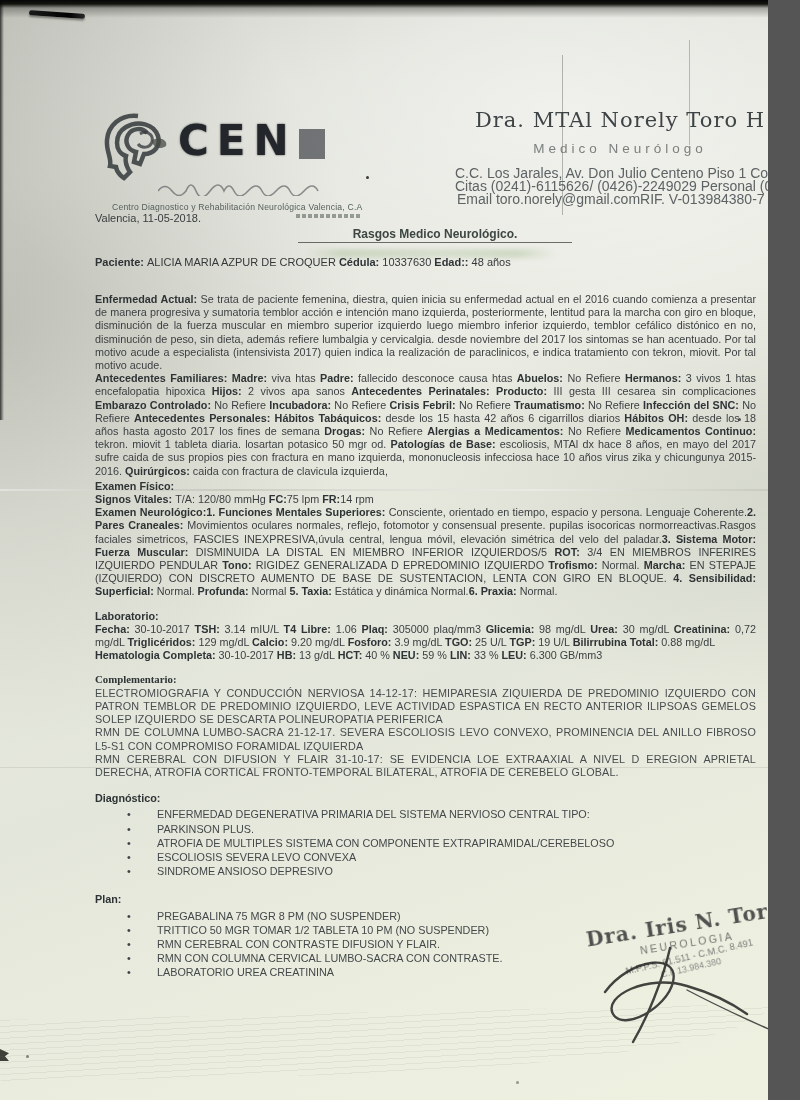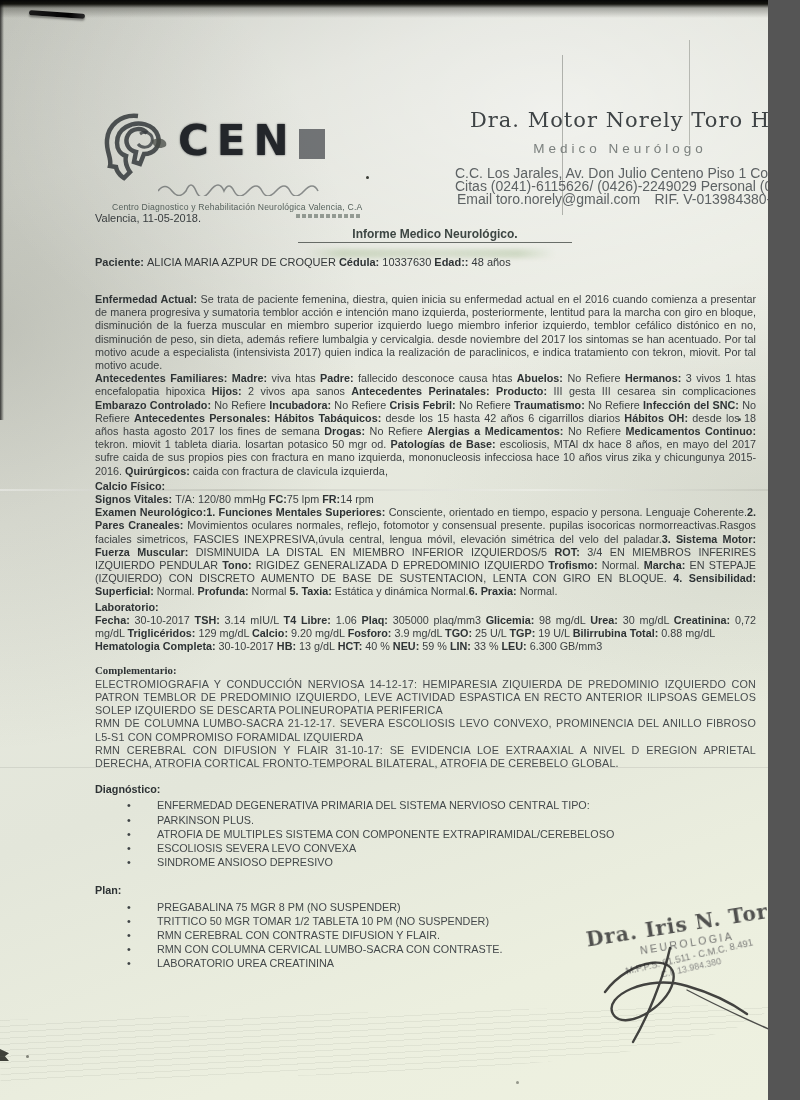--- a/index.html
+++ b/index.html
@@ -42,38 +42,38 @@
   .cen-smudge{display:inline-block;width:26px;height:30px;background:#31343a;opacity:.65;margin-left:2px;
     vertical-align:middle;}
   .eeg{margin:-6px 0 0 58px;opacity:.8;}
   .clinic-name{font-size:8.6px;color:#55605b;letter-spacing:.2px;margin:2px 0 0 12px;white-space:nowrap;}
   .clinic-sub{width:64px;height:4px;margin:2px 0 0 196px;opacity:.55;
     background:repeating-linear-gradient(90deg,#4e5a52 0 4px,transparent 4px 6px);}
   .docinfo{position:absolute;left:455px;top:108px;width:330px;text-align:center;filter:blur(.3px);}
   .doc-name{font-family:"DejaVu Serif",serif;font-size:21px;color:#3e4345;letter-spacing:1px;white-space:nowrap;}
   .doc-title{font-size:13.5px;color:#7b807e;letter-spacing:4px;margin-top:9px;}
   .doc-contact{font-size:14px;color:#5d6264;line-height:13px;margin-top:11px;white-space:nowrap;}
-  .doc-last{display:flex;justify-content:space-between;padding:0 6px 0 2px;}
+  .doc-last{display:flex;padding:0 6px 0 2px;}
   
   .dateline{position:absolute;left:95px;top:212px;font-size:11px;color:#383c3e;}
   .title{position:absolute;left:298px;top:227px;width:274px;text-align:center;font-size:12px;font-weight:bold;
     color:#3d4643;border-bottom:1.2px solid rgba(60,66,62,.75);padding-bottom:1px;filter:blur(.2px);}
   .ghost{position:absolute;left:305px;top:249px;width:250px;height:9px;filter:blur(2px);opacity:.5;
     background:linear-gradient(90deg,transparent,rgba(124,158,96,.5) 15%,rgba(124,158,96,.35) 55%,rgba(124,158,96,.5) 85%,transparent);}
   .patient{position:absolute;left:95px;top:256px;width:660px;font-size:11px;color:#34383a;}
   .report{position:absolute;left:95px;top:293px;width:661px;font-size:10.8px;line-height:13.2px;
     text-align:justify;color:#3b3f41;filter:blur(.18px);}
   .b{font-weight:bold;color:#2e3335;}
   .blk{margin:0;}
   .caps{color:#474c4e;letter-spacing:.15px;}
   .brow{display:flex;margin-bottom:1px;}
   .dot{width:30px;margin-left:32px;color:#3d4244;}
   .btxt{flex:1;text-align:left;color:#43484a;}
   [data-name="examen-fisico-head"]{margin-top:2px;}
-  [data-name="laboratorio-head"]{margin-top:2px;}
+  [data-name="laboratorio-head"]{margin-top:11px;}
   [data-name="complementario-head"]{margin-top:11px;font-family:Liberation Serif, serif;}
   [data-name="diagnostico-head"]{margin-top:13px;}
   [data-name="plan-head"]{margin-top:15px;}
   [data-name="diagnostico-bullets"],[data-name="plan-bullets"]{margin-top:3px;}
   
   .stamp{position:absolute;left:572px;top:912px;width:230px;transform:rotate(-9deg);
     color:#474747;opacity:.88;filter:blur(.3px);text-align:center;}
   .stamp-name{font-family:"DejaVu Serif",serif;font-weight:bold;font-size:20px;color:#3c3c3c;
     letter-spacing:1px;white-space:nowrap;}
   .stamp-spec{font-size:10.5px;letter-spacing:2.5px;color:#636363;margin-top:1px;}
@@ -111,41 +111,41 @@
     <div class="eeg" data-name="eeg-wave-icon">
       <svg width="170" height="14" viewBox="0 0 170 14">
         <path d="M0 9 q7 -9 14 0 t14 0 q5 -12 10 0 t14 0 t14 0 q5 -10 10 0 t14 0 t14 0 t14 0 t14 0 t14 0 t14 0" fill="none" stroke="#54585a" stroke-width="1.6" opacity=".8"></path>
       </svg>
     </div>
     <div class="clinic-name" data-name="clinic-name">Centro Diagnostico y Rehabilitación Neurológica Valencia, C.A</div>
     <div class="clinic-sub" data-name="clinic-subline"></div>
   </div>
 
   <div class="docinfo" data-name="doctor-header">
-    <div class="doc-name" data-name="doctor-name">Dra. Motor Norely Toro H</div>
+    <div class="doc-name" data-name="doctor-name">Dra. MTAl Norely Toro H</div>
     <div class="doc-title" data-name="doctor-title">Medico Neurólogo</div>
     <div class="doc-contact" data-name="doctor-contact">
       <div data-name="clinic-address">C.C. Los Jarales, Av. Don Julio Centeno Piso 1 Consultorio 14</div>
       <div data-name="clinic-phones">Citas (0241)-6115626/ (0426)-2249029 Personal (0414)-4119191</div>
       <div class="doc-last">
         <span data-name="clinic-email">Email toro.norely@gmail.com</span>
         <span data-name="clinic-rif">RIF. V-013984380-7</span>
       </div>
     </div>
   </div>
 
   <div class="dateline soft" data-name="date-line">Valencia, 11-05-2018.</div>
-  <div class="title" data-name="report-title">Informe Medico Neurológico.</div>
+  <div class="title" data-name="report-title">Rasgos Medico Neurológico.</div>
   <div class="ghost" data-name="ink-bleed-ghost"></div>
   <div class="patient soft" data-name="patient-line"><span class="b" data-name="field-label">Paciente: </span><span data-name="field-value">ALICIA MARIA AZPUR DE CROQUER </span><span class="b" data-name="field-label">Cédula: </span><span data-name="field-value">10337630 </span><span class="b" data-name="field-label">Edad:: </span><span data-name="field-value">48 años</span></div>
 
   <div class="report" data-name="report-body">
       <div class="blk para" data-name="enfermedad-actual"><span class="b" data-name="field-label">Enfermedad Actual: </span><span data-name="field-value">Se trata de paciente femenina, diestra, quien inicia su enfermedad actual en el 2016 cuando comienza a presentar de manera progresiva y sumatoria temblor acción e intención mano izquierda, posteriormente, lentitud para la marcha con giro en bloque, disminución de la fuerza muscular en miembro superior izquierdo luego miembro inferior izquierdo, temblor cefálico distónico en no, disminución de peso, sin dieta, además refiere lumbalgia y cervicalgia. desde noviembre del 2017 los sintomas se han acentuado. Por tal motivo acude a especialista (intensivista 2017) quien indica la realización de paraclinicos, e indica tratamiento con tekron, miovit. Por tal motivo acude.</span></div>
       <div class="blk para" data-name="antecedentes"><span class="b" data-name="field-label">Antecedentes Familiares: Madre: </span><span data-name="field-value">viva htas </span><span class="b" data-name="field-label">Padre: </span><span data-name="field-value">fallecido desconoce causa htas </span><span class="b" data-name="field-label">Abuelos: </span><span data-name="field-value">No Refiere </span><span class="b" data-name="field-label">Hermanos: </span><span data-name="field-value">3 vivos 1 htas encefalopatia hipoxica  </span><span class="b" data-name="field-label">Hijos: </span><span data-name="field-value">2 vivos apa sanos  </span><span class="b" data-name="field-label">Antecedentes Perinatales: Producto: </span><span data-name="field-value">III gesta III cesarea sin complicaciones </span><span class="b" data-name="field-label">Embarazo Controlado: </span><span data-name="field-value">No Refiere </span><span class="b" data-name="field-label">Incubadora: </span><span data-name="field-value">No Refiere </span><span class="b" data-name="field-label">Crisis Febril: </span><span data-name="field-value">No Refiere </span><span class="b" data-name="field-label">Traumatismo: </span><span data-name="field-value">No Refiere </span><span class="b" data-name="field-label">Infección del SNC: </span><span data-name="field-value">No Refiere  </span><span class="b" data-name="field-label">Antecedentes Personales: Hábitos Tabáquicos: </span><span data-name="field-value">desde los 15 hasta 42 años 6 cigarrillos diarios  </span><span class="b" data-name="field-label">Hábitos OH: </span><span data-name="field-value">desde los 18 años hasta agosto 2017 los fines de semana  </span><span class="b" data-name="field-label">Drogas: </span><span data-name="field-value">No Refiere </span><span class="b" data-name="field-label">Alergias a Medicamentos: </span><span data-name="field-value">No Refiere </span><span class="b" data-name="field-label">Medicamentos Continuo: </span><span data-name="field-value">tekron. miovit 1 tableta diaria. losartan potasico 50 mgr od.  </span><span class="b" data-name="field-label">Patologías de Base: </span><span data-name="field-value">escoliosis, MTAl dx hace 8 años, en mayo del 2017 sufre caida de sus propios pies con fractura en mano izquierda, mononucleosis infecciosa hace 10 años virus zika y chicungunya 2015-2016. </span><span class="b" data-name="field-label">Quirúrgicos: </span><span data-name="field-value">caida con fractura de clavicula izquierda,</span></div>
-      <div class="blk head" data-name="examen-fisico-head"><span class="b" data-name="field-label">Calcio Físico:</span></div>
+      <div class="blk head" data-name="examen-fisico-head"><span class="b" data-name="field-label">Examen Físico:</span></div>
       <div class="blk line" data-name="signos-vitales"><span class="b" data-name="field-label">Signos Vitales: </span><span data-name="field-value">T/A: 120/80 mmHg </span><span class="b" data-name="field-label">FC:</span><span data-name="field-value">75 lpm </span><span class="b" data-name="field-label">FR:</span><span data-name="field-value">14 rpm</span></div>
       <div class="blk para" data-name="examen-neurologico"><span class="b" data-name="field-label">Examen Neurológico:1. Funciones Mentales Superiores: </span><span data-name="field-value">Consciente, orientado en tiempo, espacio y persona. Lenguaje Coherente.</span><span class="b" data-name="field-label">2. Pares Craneales: </span><span data-name="field-value">Movimientos oculares normales, reflejo, fotomotor y consensual presente. pupilas isocoricas normorreactivas.Rasgos faciales simetricos,  FASCIES INEXPRESIVA,úvula central, lengua móvil, elevación simétrica del velo del paladar.</span><span class="b" data-name="field-label">3. Sistema Motor: Fuerza Muscular: </span><span data-name="field-value">DISMINUIDA LA DISTAL EN MIEMBRO INFERIOR IZQUIERDOS/5 </span><span class="b" data-name="field-label">ROT: </span><span data-name="field-value">3/4 EN MIEMBROS INFERIRES IZQUIERDO PENDULAR </span><span class="b" data-name="field-label">Tono: </span><span data-name="field-value">RIGIDEZ GENERALIZADA D EPREDOMINIO IZQUIERDO </span><span class="b" data-name="field-label">Trofismo: </span><span data-name="field-value">Normal. </span><span class="b" data-name="field-label">Marcha: </span><span data-name="field-value">EN STEPAJE (IZQUIERDO) CON DISCRETO AUMENTO DE BASE DE SUSTENTACION,  LENTA CON GIRO EN BLOQUE. </span><span class="b" data-name="field-label">4. Sensibilidad: Superficial: </span><span data-name="field-value">Normal. </span><span class="b" data-name="field-label">Profunda: </span><span data-name="field-value">Normal </span><span class="b" data-name="field-label">5. Taxia: </span><span data-name="field-value">Estática y dinámica Normal.</span><span class="b" data-name="field-label">6. Praxia: </span><span data-name="field-value">Normal.</span></div>
       <div class="blk head" data-name="laboratorio-head"><span class="b" data-name="field-label">Laboratorio:</span></div>
       <div class="blk para" data-name="laboratorio-quimica"><span class="b" data-name="field-label">Fecha: </span><span data-name="field-value">30-10-2017 </span><span class="b" data-name="field-label">TSH: </span><span data-name="field-value">3.14 mIU/L </span><span class="b" data-name="field-label">T4 Libre: </span><span data-name="field-value">1.06 </span><span class="b" data-name="field-label">Plaq: </span><span data-name="field-value">305000 plaq/mm3 </span><span class="b" data-name="field-label">Glicemia: </span><span data-name="field-value">98 mg/dL </span><span class="b" data-name="field-label">Urea: </span><span data-name="field-value">30 mg/dL </span><span class="b" data-name="field-label">Creatinina: </span><span data-name="field-value">0,72 mg/dL </span><span class="b" data-name="field-label">Triglicéridos: </span><span data-name="field-value">129 mg/dL </span><span class="b" data-name="field-label">Calcio: </span><span data-name="field-value">9.20 mg/dL </span><span class="b" data-name="field-label">Fosforo: </span><span data-name="field-value">3.9 mg/dL </span><span class="b" data-name="field-label">TGO: </span><span data-name="field-value">25 U/L </span><span class="b" data-name="field-label">TGP: </span><span data-name="field-value">19 U/L </span><span class="b" data-name="field-label">Bilirrubina Total: </span><span data-name="field-value">0.88 mg/dL</span></div>
       <div class="blk para" data-name="hematologia"><span class="b" data-name="field-label">Hematologia Completa: </span><span data-name="field-value">30-10-2017 </span><span class="b" data-name="field-label">HB: </span><span data-name="field-value">13 g/dL </span><span class="b" data-name="field-label">HCT: </span><span data-name="field-value">40 % </span><span class="b" data-name="field-label">NEU: </span><span data-name="field-value">59 % </span><span class="b" data-name="field-label">LIN: </span><span data-name="field-value">33 % </span><span class="b" data-name="field-label">LEU: </span><span data-name="field-value">6.300 GB/mm3</span></div>
       <div class="blk head" data-name="complementario-head"><span class="b" data-name="field-label">Complementario:</span></div>
       <div class="blk caps" data-name="complementario-emg"><span data-name="field-value">ELECTROMIOGRAFIA Y CONDUCCIÓN NERVIOSA 14-12-17:  HEMIPARESIA ZIQUIERDA  DE PREDOMINIO IZQUIERDO CON PATRON TEMBLOR DE PREDOMINIO IZQUIERDO, LEVE  ACTIVIDAD ESPASTICA EN RECTO ANTERIOR ILIPSOAS GEMELOS SOLEP IZQUIERDO  SE DESCARTA POLINEUROPATIA PERIFERICA</span></div>
       <div class="blk caps" data-name="complementario-rmn-lumbar"><span data-name="field-value">RMN DE COLUMNA LUMBO-SACRA  21-12-17.  SEVERA ESCOLIOSIS LEVO CONVEXO, PROMINENCIA DEL ANILLO FIBROSO L5-S1 CON COMPROMISO  FORAMIDAL IZQUIERDA</span></div>
       <div class="blk caps" data-name="complementario-rmn-cerebral"><span data-name="field-value">RMN CEREBRAL CON  DIFUSION Y FLAIR 31-10-17: SE EVIDENCIA LOE EXTRAAXIAL A NIVEL D EREGION  APRIETAL DERECHA, ATROFIA CORTICAL FRONTO-TEMPORAL BILATERAL,  ATROFIA  DE CEREBELO GLOBAL.</span></div>
       <div class="blk head" data-name="diagnostico-head"><span class="b" data-name="field-label">Diagnóstico:</span></div>

